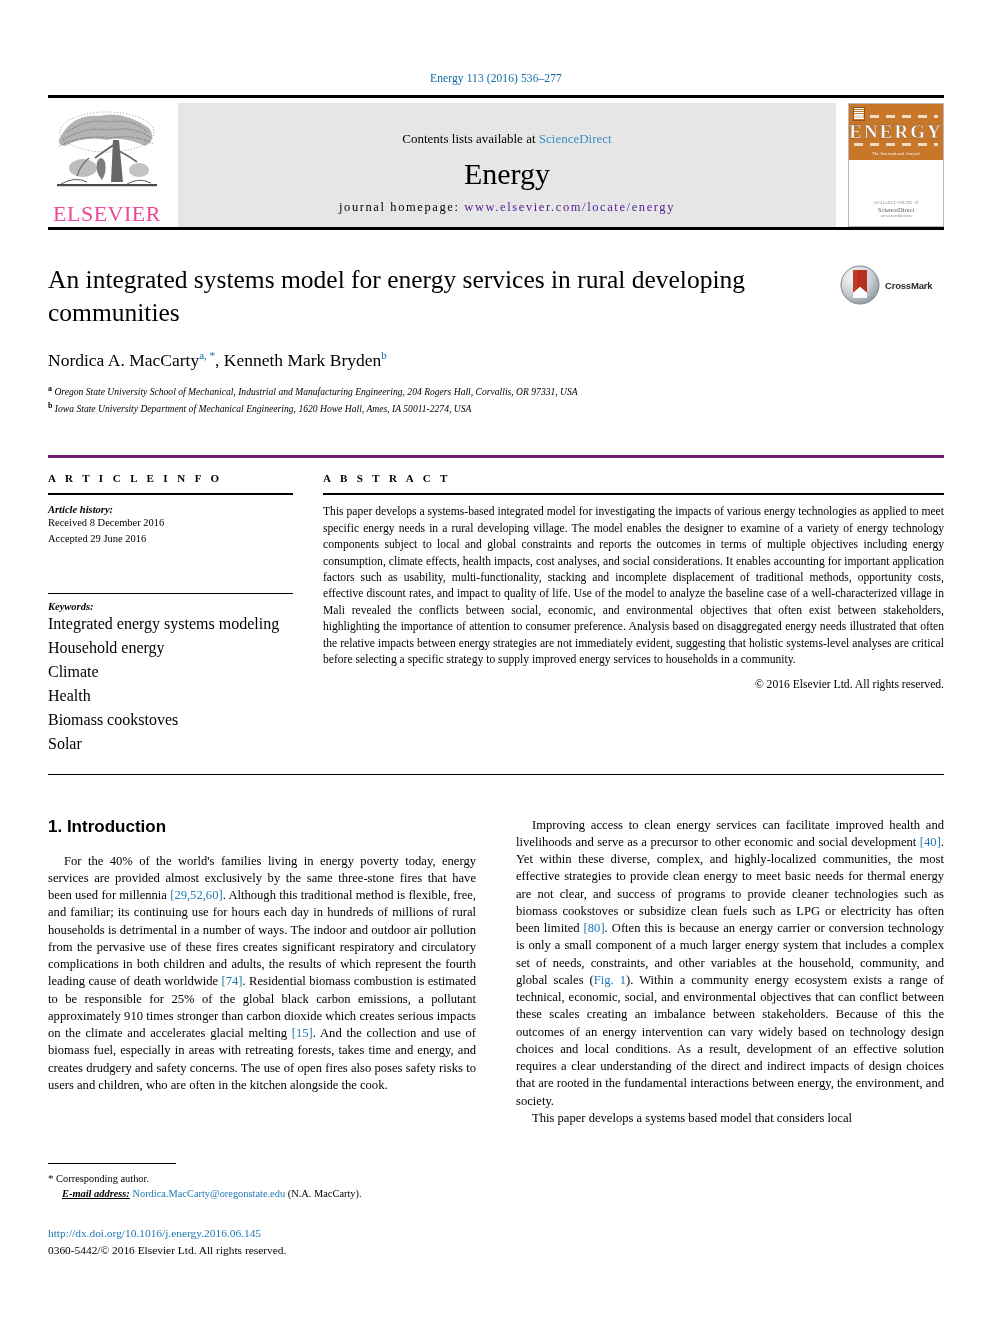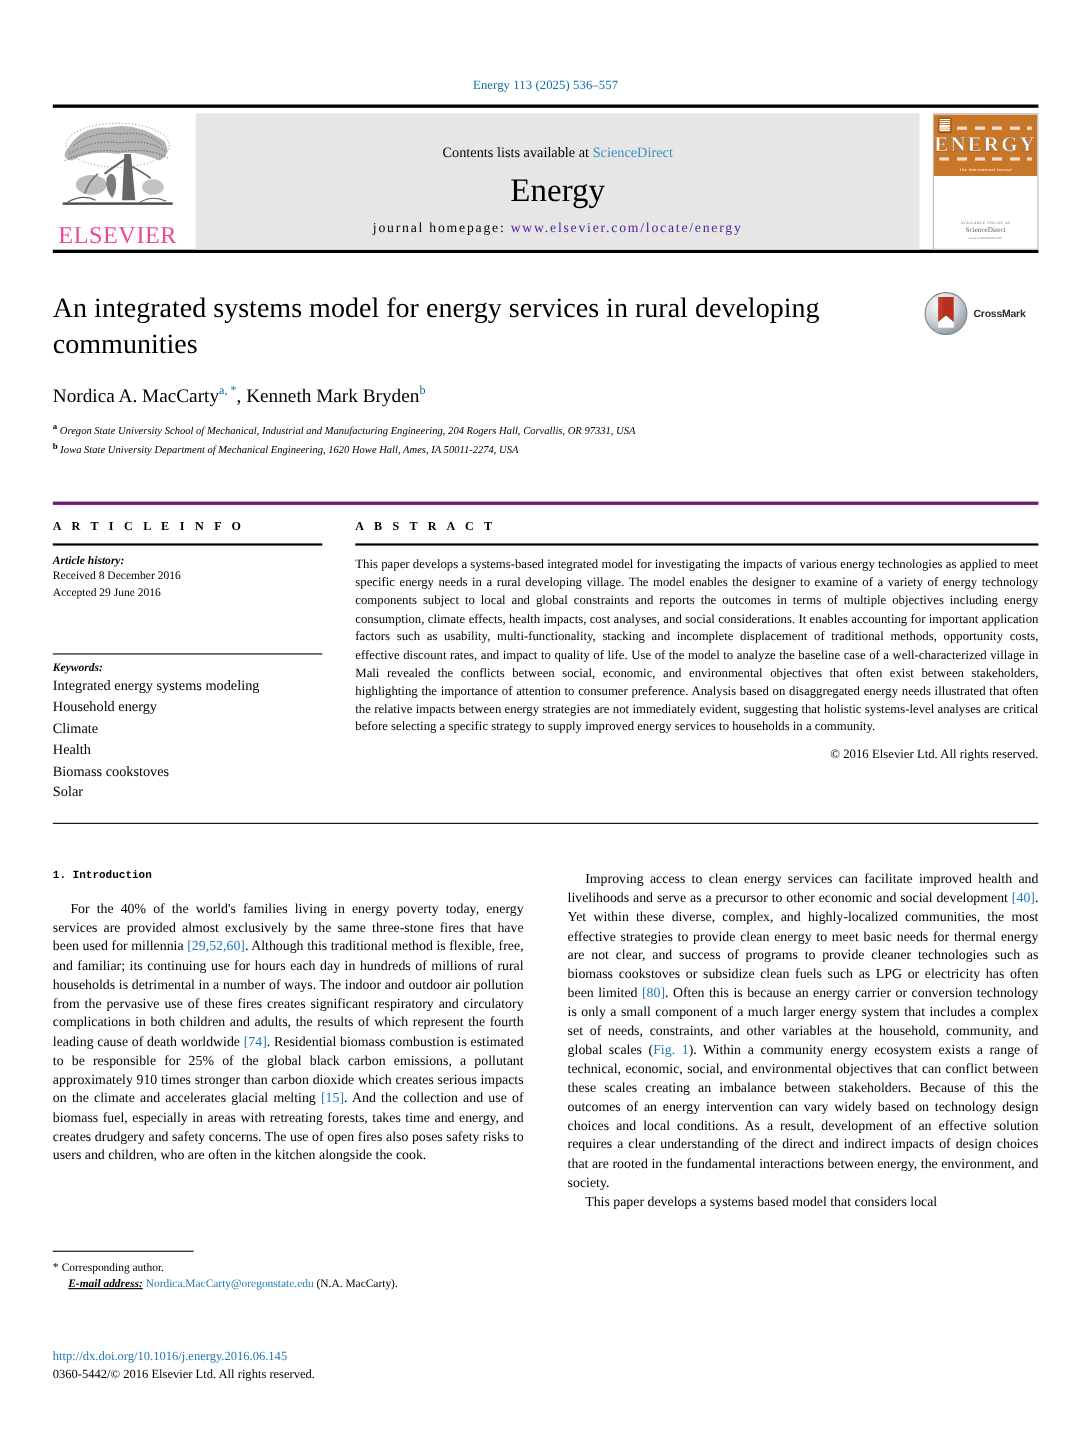--- a/index.html
+++ b/index.html
@@ -184,21 +184,21 @@
     font-weight: bold;
     letter-spacing: 3.4px;
     margin-bottom: 9px;
   }
   .hr-thin { border-top: 1px solid #000; margin: 0 0 7px 0; }
   .hr-thick { border-top: 2px solid #000; margin: 0 0 9px 0; }
 
   .meta-label { font-style: italic; font-size: 10.5px; font-weight: bold; }
   .meta-line { font-size: 10.5px; line-height: 1.5; }
   .kw-block { margin-top: 46px; }
-  .kw-line { font-size: 13px; line-height: 1.5; }
+  .kw-line { font-size: 16px; line-height: 1.5; }
 
   .abstract-body {
     font-size: 11.6px;
     line-height: 1.42;
     text-align: justify;
   }
   .copyright {
     text-align: right;
     font-size: 11.6px;
     margin-top: 9px;
@@ -209,24 +209,24 @@
   }
 
   
   .body-cols {
     margin: 42px 48px 0 48px;
     display: flex;
     gap: 40px;
   }
   .body-col { width: 428px; flex: 0 0 428px; position: relative; }
   h2.section-title {
-    font-size: 10px;
+    font-size: 17px;
     font-weight: bold;
     margin: 0 0 16px 0;
-    font-family: Liberation Mono, monospace;
+    font-family: Liberation Sans, sans-serif;
   }
   .para {
     font-size: 12.6px;
     line-height: 1.37;
     text-align: justify;
     text-indent: 16px;
     margin: 0 0 0 0;
   }
   .para + .para { margin-top: 0; }
   .ref { color: #1f77b4; }
@@ -257,21 +257,21 @@
     width: 500px;
   }
   .doi { color: #1f77b4; font-size: 11.4px; line-height: 1.5; }
   .issn { font-size: 11.4px; line-height: 1.5; }
 </style>
 </head>
 <body>
 
 <div class="page">
 
-  <div class="running-head">Energy 113 (2025) 536–557</div>
+  <div class="running-head">Energy 113 (2016) 536–277</div>
 
   <div class="masthead">
 
     <div class="elsevier-logo">
       <svg class="tree-svg" width="108" height="96" viewBox="0 0 108 96">
         <g fill="#555" opacity="0.92">
           <ellipse cx="54" cy="26" rx="47" ry="20" fill="none" stroke="#4a4a4a" stroke-width="0.6" stroke-dasharray="1 2"></ellipse>
           <g>
             <path d="M8 30 Q20 8 46 10 Q70 4 96 22 Q104 34 92 40 Q70 30 54 34 Q30 30 12 40 Q2 38 8 30 Z" fill="#6a6a6a" opacity=".55"></path>
             <path d="M14 26 Q34 12 56 16 Q80 12 94 26" fill="none" stroke="#3a3a3a" stroke-width=".8" stroke-dasharray="1.2 1.6"></path>

